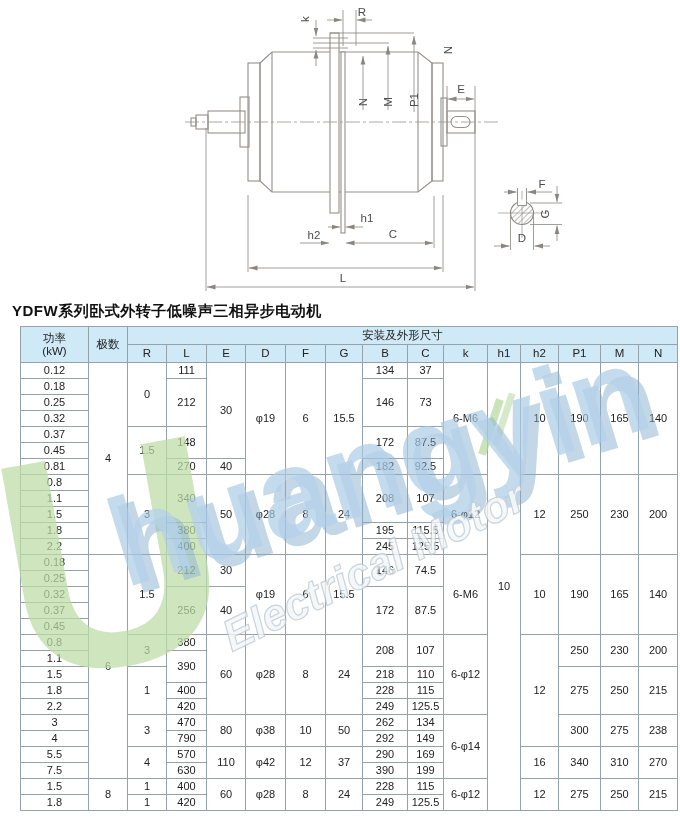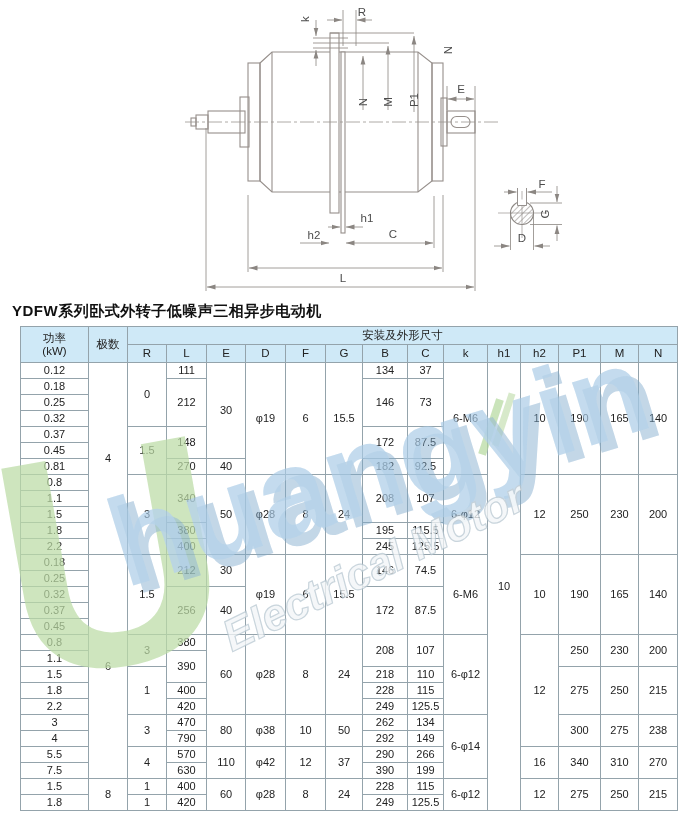--- a/index.html
+++ b/index.html
@@ -369,21 +369,21 @@
       </tr>
       <tr>
         <td>5.5</td>
         <td rowspan="2">4</td>
         <td>570</td>
         <td rowspan="2">110</td>
         <td rowspan="2">φ42</td>
         <td rowspan="2">12</td>
         <td rowspan="2">37</td>
         <td>290</td>
-        <td>266</td>
+        <td>169</td>
         <td rowspan="2">16</td>
         <td rowspan="2">340</td>
         <td rowspan="2">310</td>
         <td rowspan="2">270</td>
       </tr>
       <tr>
         <td>7.5</td>
         <td>630</td>
         <td>390</td>
         <td>199</td>

